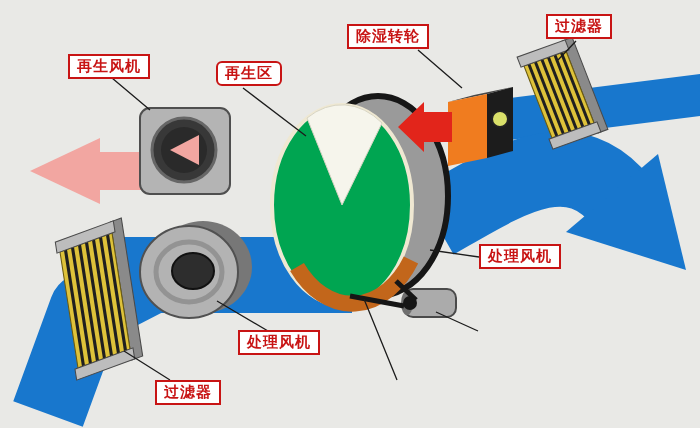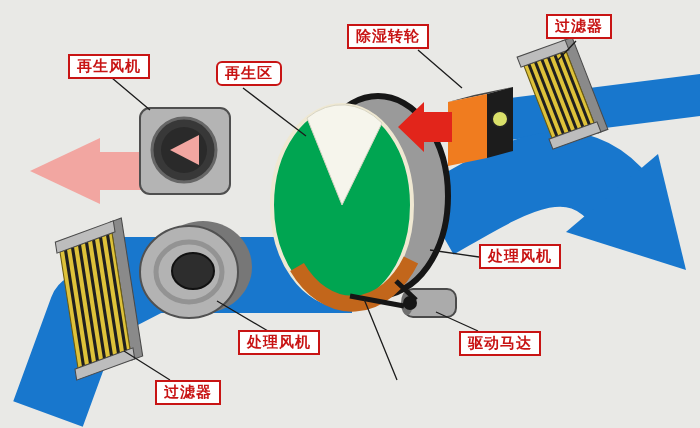--- a/index.html
+++ b/index.html
@@ -119,16 +119,15 @@
     <path d="M112,78 L150,110 M243,88 L306,136 M418,50 L462,88 M576,41 L558,60
              M479,257 L430,250 M478,331 L436,312 M268,331 L217,301
              M397,380 L364,299 M170,380 L124,351" stroke="#1c1c1c" stroke-width="1.3" fill="none"></path>
   </svg>
 
   <div class="label lb-regen-fan">再生风机</div>
   <div class="label lb-regen-zone">再生区</div>
   <div class="label lb-regen-heater">除湿转轮</div>
   <div class="label lb-filter-top">过滤器</div>
   <div class="label lb-wheel">处理风机</div>
-  <div class="label lb-motor">驱动马达</div>
   <div class="label lb-process-fan">处理风机</div>
   <div class="label lb-filter-bottom">过滤器</div>
 </div>
 
 </body></html>

